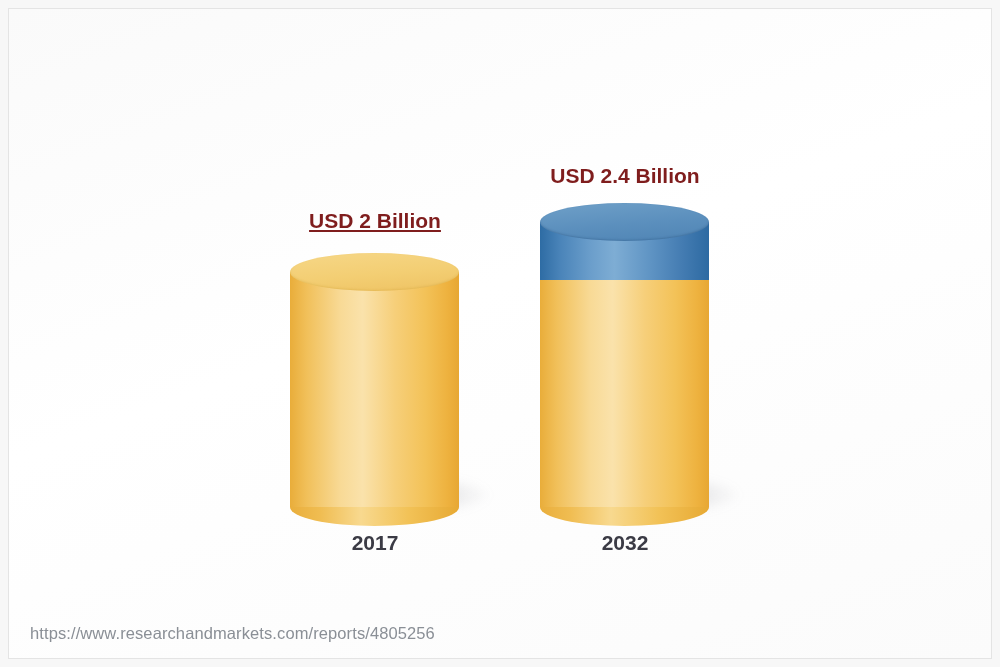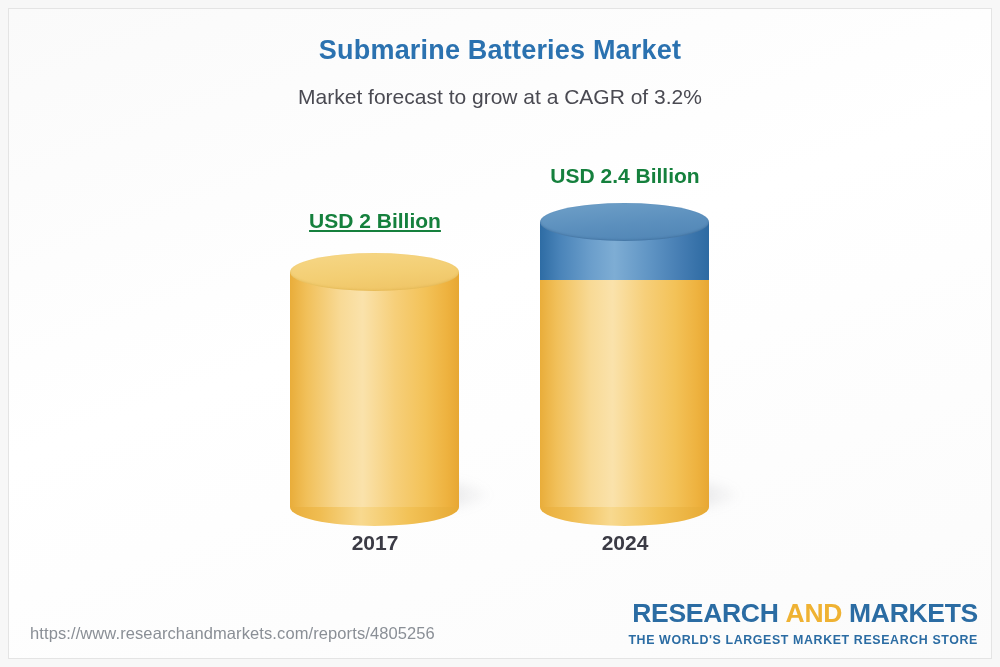--- a/index.html
+++ b/index.html
@@ -64,21 +64,21 @@
     width: 1000px;
     height: 667px;
   }
 
   .value-label {
     position: absolute;
     width: 300px;
     text-align: center;
     font-size: 21px;
     font-weight: bold;
-    color: #15803d;
+    color: #7f1d1d;
     white-space: nowrap;
   }
 
   .cat-label {
     position: absolute;
     width: 300px;
     text-align: center;
     font-size: 21px;
     font-weight: bold;
     color: #3b3b45;
@@ -136,24 +136,20 @@
     margin-top: 7px;
     white-space: nowrap;
   }
 </style>
 </head>
 <body>
 
 <div class="infographic">
   <div class="panel-border"></div>
 
-  <div class="header">
-    <h1 class="chart-title">Submarine Batteries Market</h1>
-    <p class="chart-subtitle">Market forecast to grow at a CAGR of 3.2%</p>
-  </div>
 
   <div class="plot">
 
     <div>
 
       <div class="value-label" style="left:225px; top:209px;text-decoration:underline;">USD 2 Billion</div>
 
       <div class="cyl-shadow" style="left:300px; top:474px; width:190px; height:42px;"></div>
 
       <div class="cyl-bottom" style="left:290px; top:488px; width:169px; height:38px;
@@ -204,25 +200,21 @@
                      #6b9ecb 30%,
                      #7eadd4 44%,
                      #5e93c3 66%,
                      #447cb2 84%,
                      #2d6aa2 100%);"></div>
 
       <div class="cyl-top" style="left:540px; top:203px; width:169px; height:38px;
                   background: linear-gradient(175deg,#6fa0c8 0%,#5b8fbd 55%,#4f84b4 100%);
                   box-shadow: inset 0 -1px 2px rgba(30,70,110,0.28);"></div>
 
-      <div class="cat-label" style="left:475px; top:531px;">2024</div>
+      <div class="cat-label" style="left:475px; top:531px;">2032</div>
     </div>
 
   </div>
 
   <a class="footer-url" href="#" style="text-decoration:none;">https://www.researchandmarkets.com/reports/4805256</a>
 
-  <div class="logo">
-    <div class="logo-main"><span>RESEARCH</span><span class="and" style="padding:0 7px;">AND</span><span>MARKETS</span></div>
-    <div class="logo-sub">THE WORLD'S LARGEST MARKET RESEARCH STORE</div>
-  </div>
 
 </div>
 
 </body></html>

